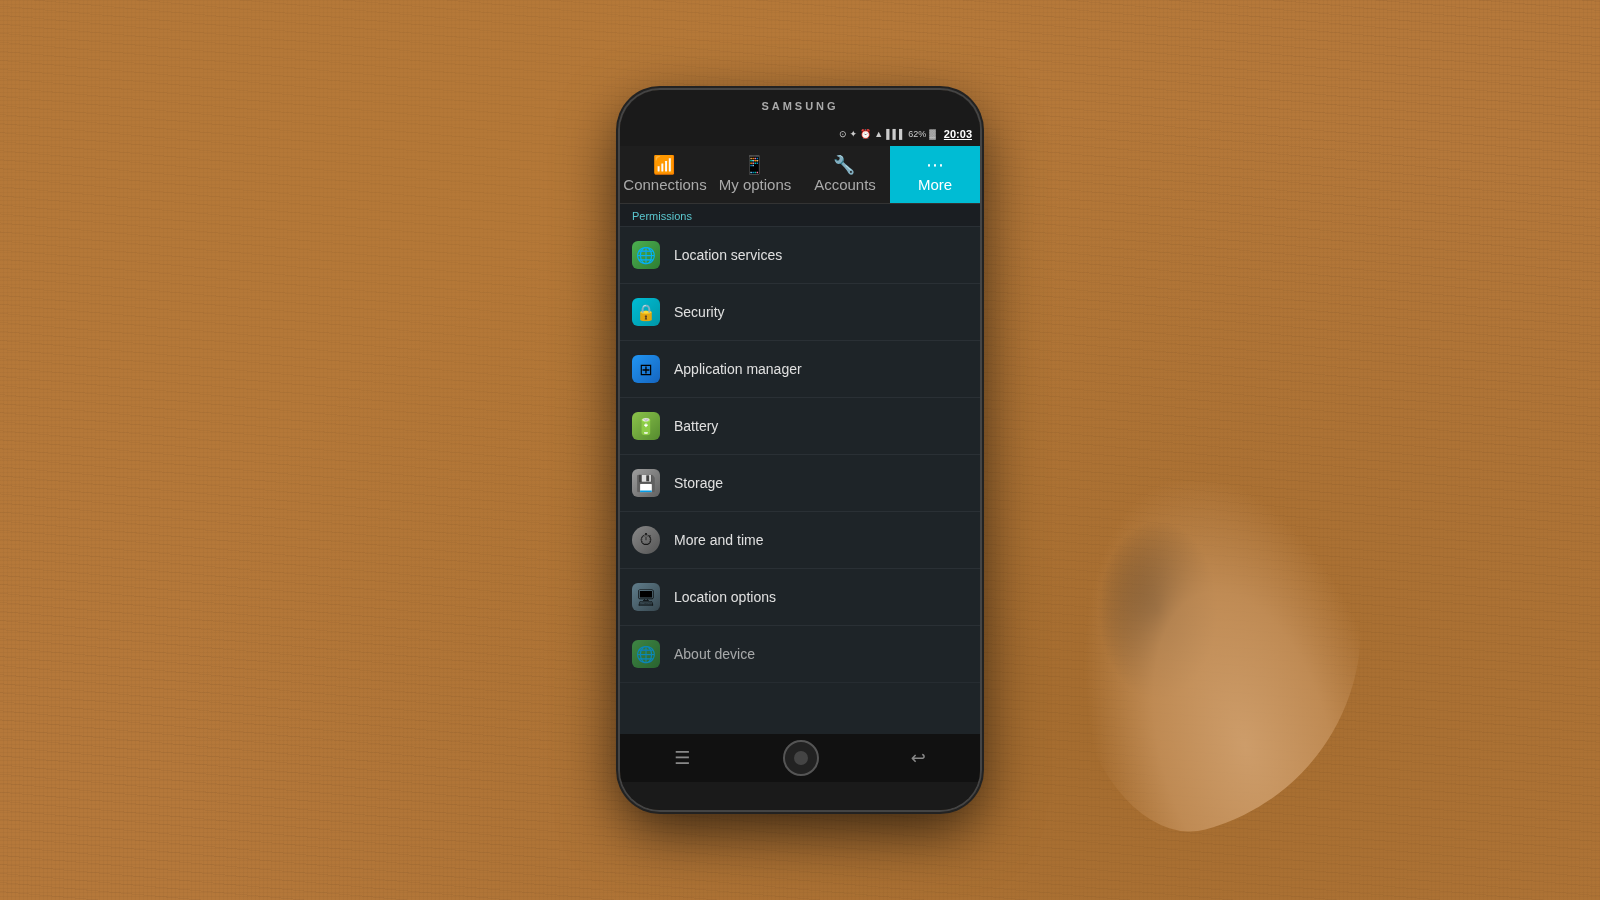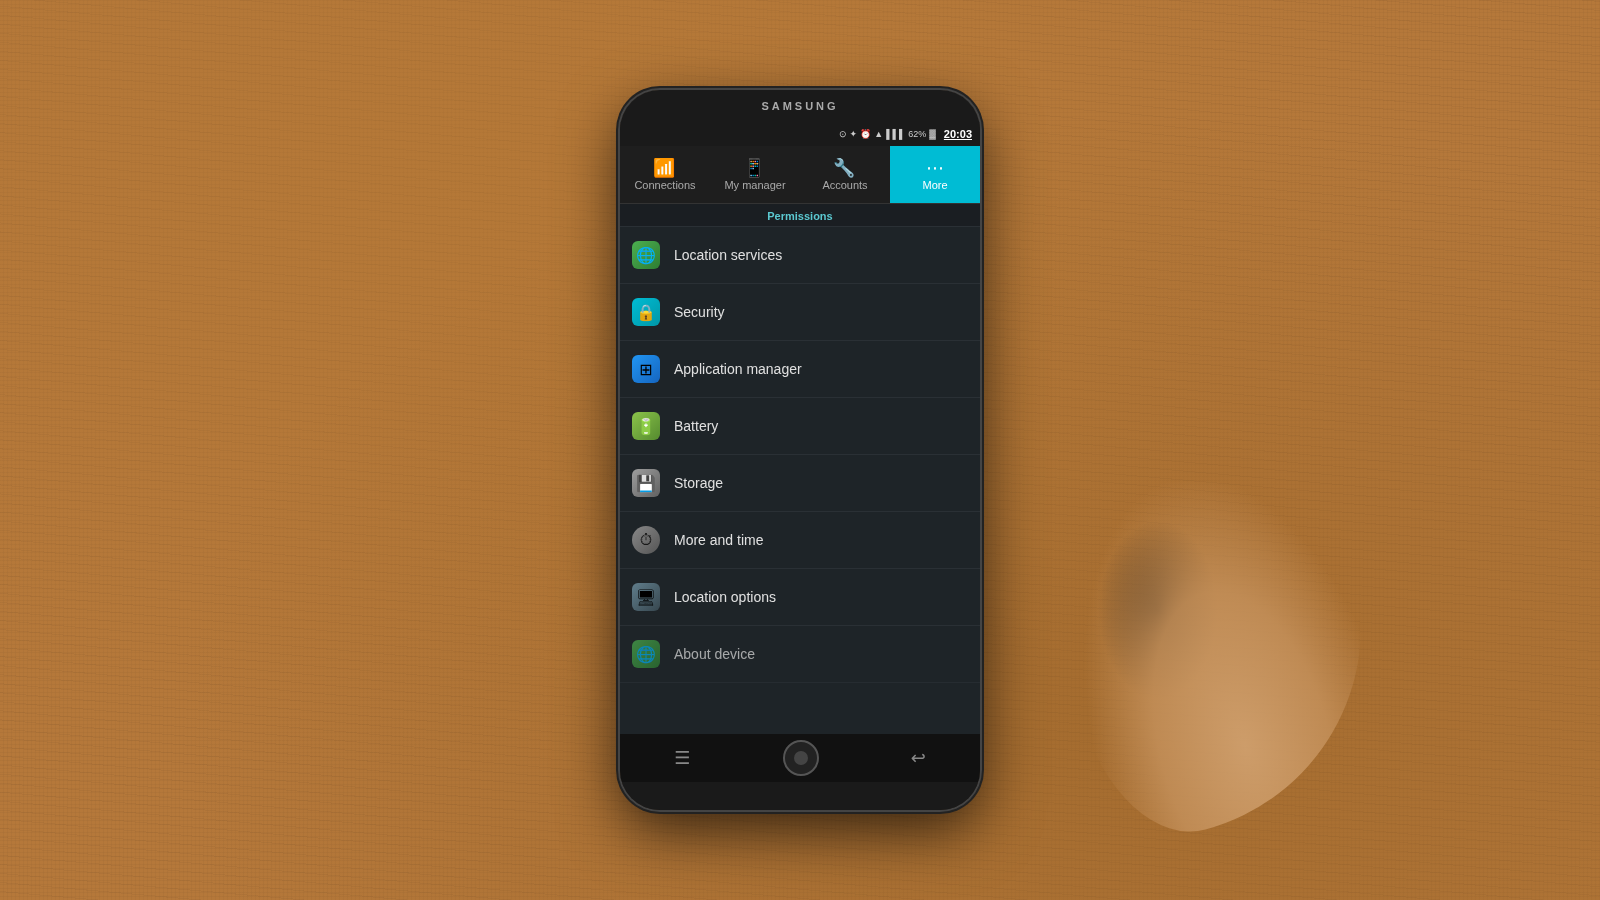--- a/index.html
+++ b/index.html
@@ -141,41 +141,40 @@
       background: #00bcd4;
       color: #fff;
     }
 
     .tab-icon {
       font-size: 18px;
       line-height: 1;
     }
 
     .tab-label {
-      font-size: 11px;
+      font-size: 15px;
       font-weight: 500;
     }
 
     
     .settings-content {
       flex: 1;
       background: #1e2428;
       overflow: hidden;
       display: flex;
       flex-direction: column;
     }
 
     .section-header {
       padding: 6px 12px 4px;
       background: #1a1e22;
       font-size: 11px;
       color: #5bc8d0;
-      font-weight: 700;
+      font-weight: 400;
       border-bottom: 1px solid #2a3035;
-      text-align: center;
     }
 
     .setting-item {
       display: flex;
       align-items: center;
       padding: 14px 12px;
       border-bottom: 1px solid #2a3035;
       cursor: pointer;
       background: #1e2428;
       gap: 14px;
@@ -291,21 +290,21 @@
         <span class="time-display">20:03</span>
       </div>
 
       <div class="tab-bar">
         <div class="tab-item">
           <span class="tab-icon">📶</span>
           <span class="tab-label">Connections</span>
         </div>
         <div class="tab-item">
           <span class="tab-icon">📱</span>
-          <span class="tab-label">My manager</span>
+          <span class="tab-label">My options</span>
         </div>
         <div class="tab-item">
           <span class="tab-icon">🔧</span>
           <span class="tab-label">Accounts</span>
         </div>
         <div class="tab-item active">
           <span class="tab-icon">⋯</span>
           <span class="tab-label">More</span>
         </div>
       </div>

